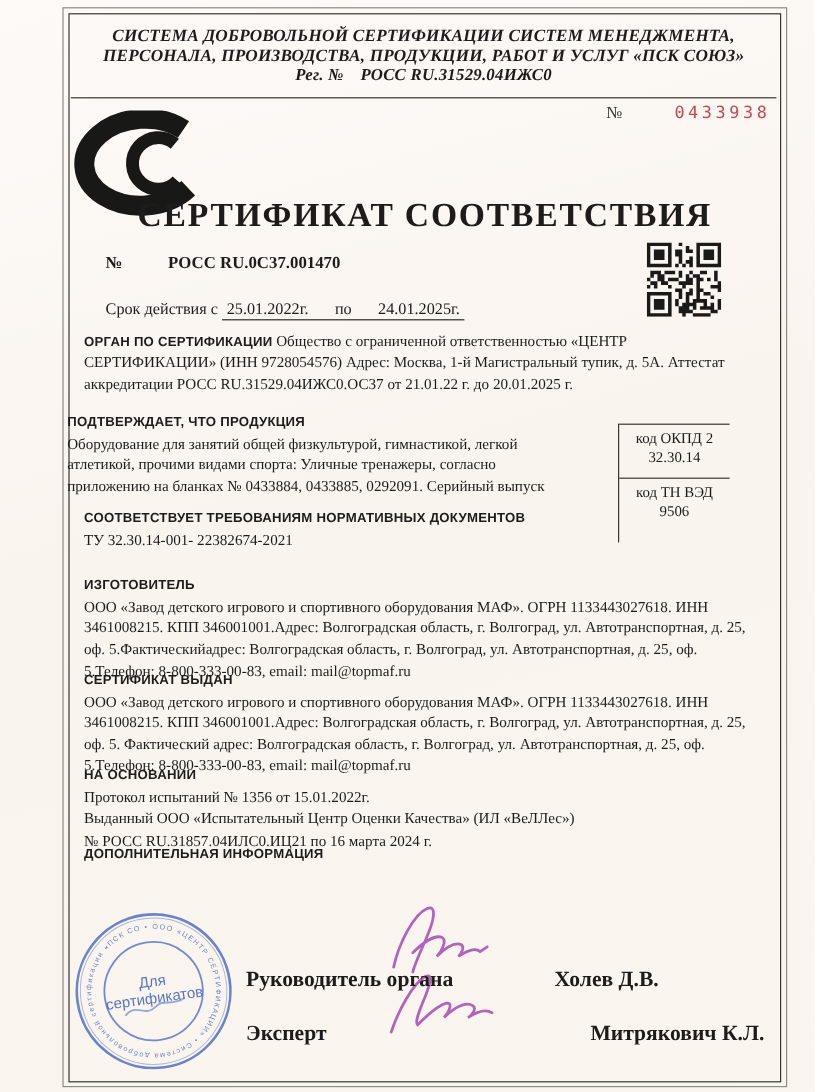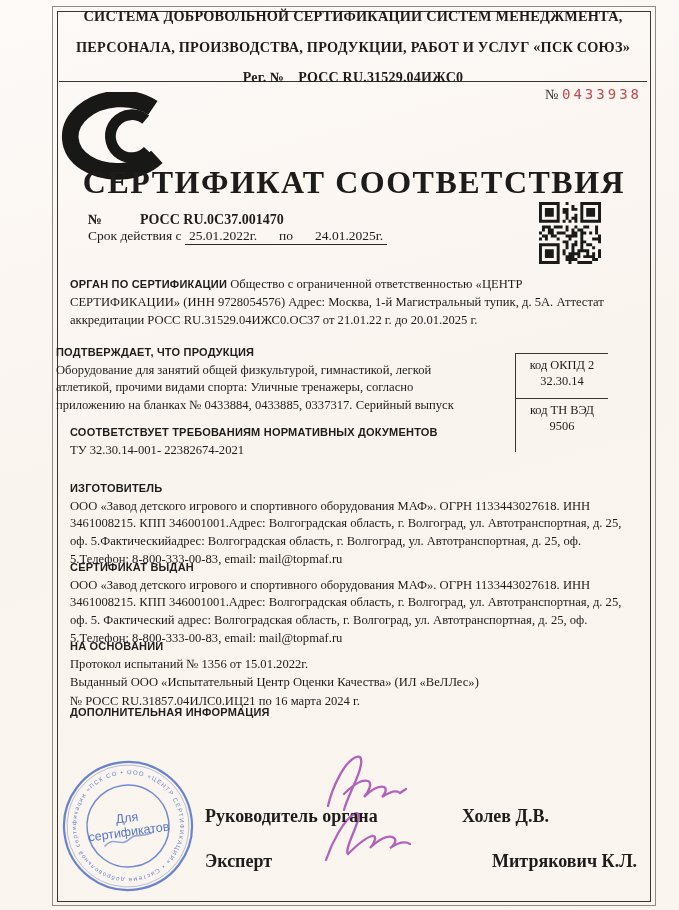--- a/index.html
+++ b/index.html
@@ -6,33 +6,33 @@
   .page{
     position:relative; width:679px; height:910px; overflow:hidden;
     background:linear-gradient(165deg,#fdfaf7 0%,#faf4ef 45%,#fbf5f0 100%);
     font-family:"Liberation Serif",serif; color:#1d1c1a;
   }
   .frame-outer{position:absolute; left:52px; top:6px; width:602px; height:898px; border:1px solid #8d8b86;}
   .frame{position:absolute; left:57px; top:11px; width:592px; height:889px; border:1.6px solid #38362f;}
   .header{
     position:absolute; left:59px; top:13px; width:588px; height:68px;
     border-bottom:1.6px solid #38362f; display:flex; flex-direction:column;
-    justify-content:center; align-items:center; gap:14px;
-    font-weight:bold; font-size:14.3px; letter-spacing:.2px; text-align:center;
+    justify-content:center; align-items:center; gap:0;
+    font-weight:bold; font-size:14.3px; letter-spacing:.2px; text-align:center;font-style:italic;
   }
   .header .regline{font-size:14px; display:flex; gap:14px;}
   .blank-no{position:absolute; top:86px; left:440px; width:202px; text-align:right; font-size:14px; color:#3a3733;}
-  .blank-no .num{font-family:"DejaVu Sans Mono",monospace; color:#c4494d; letter-spacing:3px; font-size:14px;}
+  .blank-no .num{font-family:"DejaVu Sans Mono",monospace; color:#c4494d; letter-spacing:3px; font-size:14px;margin-left:40px;}
   .logo{position:absolute; left:60px; top:92px;}
   .doc-title{
     position:absolute; left:58px; top:164px; width:592px; text-align:center;
-    font-size:32px; font-weight:bold; letter-spacing:1.5px;
+    font-size:28px; font-weight:bold; letter-spacing:1.5px;
   }
   .cert-no{position:absolute; left:88px; top:212px; font-size:14px; font-weight:bold; display:flex; gap:38px;}
-  .validity{position:absolute; left:88px; top:228px; font-size:13.5px;}
+  .validity{position:absolute; left:88px; top:250px; font-size:13.5px;}
   .validity .uline{border-bottom:1.2px solid #2a2925; padding:0 4px; display:inline-block;}
   .validity .uline .sep{margin:0 22px;}
   .qr{position:absolute; left:539px; top:202px;}
   .sec{position:absolute; font-size:12.6px; line-height:1.42;}
   .sec-label{font-family:"Liberation Sans",sans-serif; font-weight:bold; font-size:11px; letter-spacing:.2px;}
   .sec .body{margin-top:1px;}
   .s-org{left:70px; top:276px; width:548px;}
   .s-product{left:56px; top:345px; width:424px;}
   .codes{position:absolute; left:515px; top:353px; width:92px; border-left:1.3px solid #38362f; padding-bottom:8px;}
   .code-box{border-top:1.3px solid #38362f; text-align:center; font-size:12.4px; line-height:1.3; padding:3px 0 9px;}
@@ -92,21 +92,21 @@
       <path d="M0 0h3v3h-3zM3 0h3v3h-3zM6 0h3v3h-3zM9 0h3v3h-3zM12 0h3v3h-3zM15 0h3v3h-3zM18 0h3v3h-3zM27 0h3v3h-3zM42 0h3v3h-3zM45 0h3v3h-3zM48 0h3v3h-3zM51 0h3v3h-3zM54 0h3v3h-3zM57 0h3v3h-3zM60 0h3v3h-3zM0 3h3v3h-3zM18 3h3v3h-3zM33 3h3v3h-3zM42 3h3v3h-3zM60 3h3v3h-3zM0 6h3v3h-3zM6 6h3v3h-3zM9 6h3v3h-3zM12 6h3v3h-3zM18 6h3v3h-3zM24 6h3v3h-3zM27 6h3v3h-3zM33 6h3v3h-3zM36 6h3v3h-3zM42 6h3v3h-3zM48 6h3v3h-3zM51 6h3v3h-3zM54 6h3v3h-3zM60 6h3v3h-3zM0 9h3v3h-3zM6 9h3v3h-3zM9 9h3v3h-3zM12 9h3v3h-3zM18 9h3v3h-3zM24 9h3v3h-3zM27 9h3v3h-3zM42 9h3v3h-3zM48 9h3v3h-3zM51 9h3v3h-3zM54 9h3v3h-3zM60 9h3v3h-3zM0 12h3v3h-3zM6 12h3v3h-3zM9 12h3v3h-3zM12 12h3v3h-3zM18 12h3v3h-3zM27 12h3v3h-3zM36 12h3v3h-3zM42 12h3v3h-3zM48 12h3v3h-3zM51 12h3v3h-3zM54 12h3v3h-3zM60 12h3v3h-3zM0 15h3v3h-3zM18 15h3v3h-3zM27 15h3v3h-3zM33 15h3v3h-3zM36 15h3v3h-3zM42 15h3v3h-3zM60 15h3v3h-3zM0 18h3v3h-3zM3 18h3v3h-3zM6 18h3v3h-3zM9 18h3v3h-3zM12 18h3v3h-3zM15 18h3v3h-3zM18 18h3v3h-3zM24 18h3v3h-3zM30 18h3v3h-3zM36 18h3v3h-3zM42 18h3v3h-3zM45 18h3v3h-3zM48 18h3v3h-3zM51 18h3v3h-3zM54 18h3v3h-3zM57 18h3v3h-3zM60 18h3v3h-3zM3 24h3v3h-3zM6 24h3v3h-3zM9 24h3v3h-3zM15 24h3v3h-3zM18 24h3v3h-3zM21 24h3v3h-3zM27 24h3v3h-3zM36 24h3v3h-3zM45 24h3v3h-3zM48 24h3v3h-3zM57 24h3v3h-3zM3 27h3v3h-3zM9 27h3v3h-3zM12 27h3v3h-3zM27 27h3v3h-3zM33 27h3v3h-3zM39 27h3v3h-3zM42 27h3v3h-3zM57 27h3v3h-3zM0 30h3v3h-3zM9 30h3v3h-3zM12 30h3v3h-3zM18 30h3v3h-3zM21 30h3v3h-3zM24 30h3v3h-3zM33 30h3v3h-3zM36 30h3v3h-3zM42 30h3v3h-3zM45 30h3v3h-3zM51 30h3v3h-3zM57 30h3v3h-3zM3 33h3v3h-3zM6 33h3v3h-3zM12 33h3v3h-3zM15 33h3v3h-3zM27 33h3v3h-3zM30 33h3v3h-3zM33 33h3v3h-3zM36 33h3v3h-3zM42 33h3v3h-3zM60 33h3v3h-3zM0 36h3v3h-3zM6 36h3v3h-3zM18 36h3v3h-3zM30 36h3v3h-3zM42 36h3v3h-3zM54 36h3v3h-3zM57 36h3v3h-3zM60 36h3v3h-3zM24 39h3v3h-3zM27 39h3v3h-3zM36 39h3v3h-3zM42 39h3v3h-3zM45 39h3v3h-3zM60 39h3v3h-3zM0 42h3v3h-3zM3 42h3v3h-3zM6 42h3v3h-3zM9 42h3v3h-3zM12 42h3v3h-3zM15 42h3v3h-3zM18 42h3v3h-3zM27 42h3v3h-3zM33 42h3v3h-3zM36 42h3v3h-3zM42 42h3v3h-3zM48 42h3v3h-3zM51 42h3v3h-3zM0 45h3v3h-3zM18 45h3v3h-3zM27 45h3v3h-3zM33 45h3v3h-3zM42 45h3v3h-3zM54 45h3v3h-3zM0 48h3v3h-3zM6 48h3v3h-3zM9 48h3v3h-3zM12 48h3v3h-3zM18 48h3v3h-3zM24 48h3v3h-3zM33 48h3v3h-3zM39 48h3v3h-3zM42 48h3v3h-3zM45 48h3v3h-3zM48 48h3v3h-3zM60 48h3v3h-3zM0 51h3v3h-3zM6 51h3v3h-3zM9 51h3v3h-3zM12 51h3v3h-3zM18 51h3v3h-3zM24 51h3v3h-3zM30 51h3v3h-3zM33 51h3v3h-3zM36 51h3v3h-3zM39 51h3v3h-3zM48 51h3v3h-3zM54 51h3v3h-3zM60 51h3v3h-3zM0 54h3v3h-3zM6 54h3v3h-3zM9 54h3v3h-3zM12 54h3v3h-3zM18 54h3v3h-3zM27 54h3v3h-3zM30 54h3v3h-3zM33 54h3v3h-3zM39 54h3v3h-3zM45 54h3v3h-3zM48 54h3v3h-3zM51 54h3v3h-3zM54 54h3v3h-3zM60 54h3v3h-3zM0 57h3v3h-3zM18 57h3v3h-3zM27 57h3v3h-3zM30 57h3v3h-3zM33 57h3v3h-3zM36 57h3v3h-3zM54 57h3v3h-3zM57 57h3v3h-3zM0 60h3v3h-3zM3 60h3v3h-3zM6 60h3v3h-3zM9 60h3v3h-3zM12 60h3v3h-3zM15 60h3v3h-3zM18 60h3v3h-3zM30 60h3v3h-3zM39 60h3v3h-3zM42 60h3v3h-3zM45 60h3v3h-3zM48 60h3v3h-3zM51 60h3v3h-3z" fill="#1a1a18"></path>
     </svg>
 
   <div class="sec s-org">
     <span class="sec-label">ОРГАН ПО СЕРТИФИКАЦИИ</span>
     <span>Общество с ограниченной ответственностью «ЦЕНТР СЕРТИФИКАЦИИ» (ИНН 9728054576) Адрес: Москва, 1-й Магистральный тупик, д. 5А. Аттестат аккредитации РОСС RU.31529.04ИЖС0.ОС37 от 21.01.22 г. до 20.01.2025 г.</span>
   </div>
 
   <div class="sec s-product">
     <div class="sec-label">ПОДТВЕРЖДАЕТ, ЧТО ПРОДУКЦИЯ</div>
-    <div class="body">Оборудование для занятий общей физкультурой, гимнастикой, легкой атлетикой, прочими видами спорта: Уличные тренажеры, согласно приложению на бланках № 0433884, 0433885, 0337317. Серийный выпуск</div>
+    <div class="body">Оборудование для занятий общей физкультурой, гимнастикой, легкой атлетикой, прочими видами спорта: Уличные тренажеры, согласно приложению на бланках № 0433884, 0433885, 0292091. Серийный выпуск</div>
   </div>
 
   <div class="codes">
     <div class="code-box">
       <div>код ОКПД 2</div>
       <div>32.30.14</div>
     </div>
     <div class="code-box">
       <div>код ТН ВЭД</div>
       <div>9506</div>

